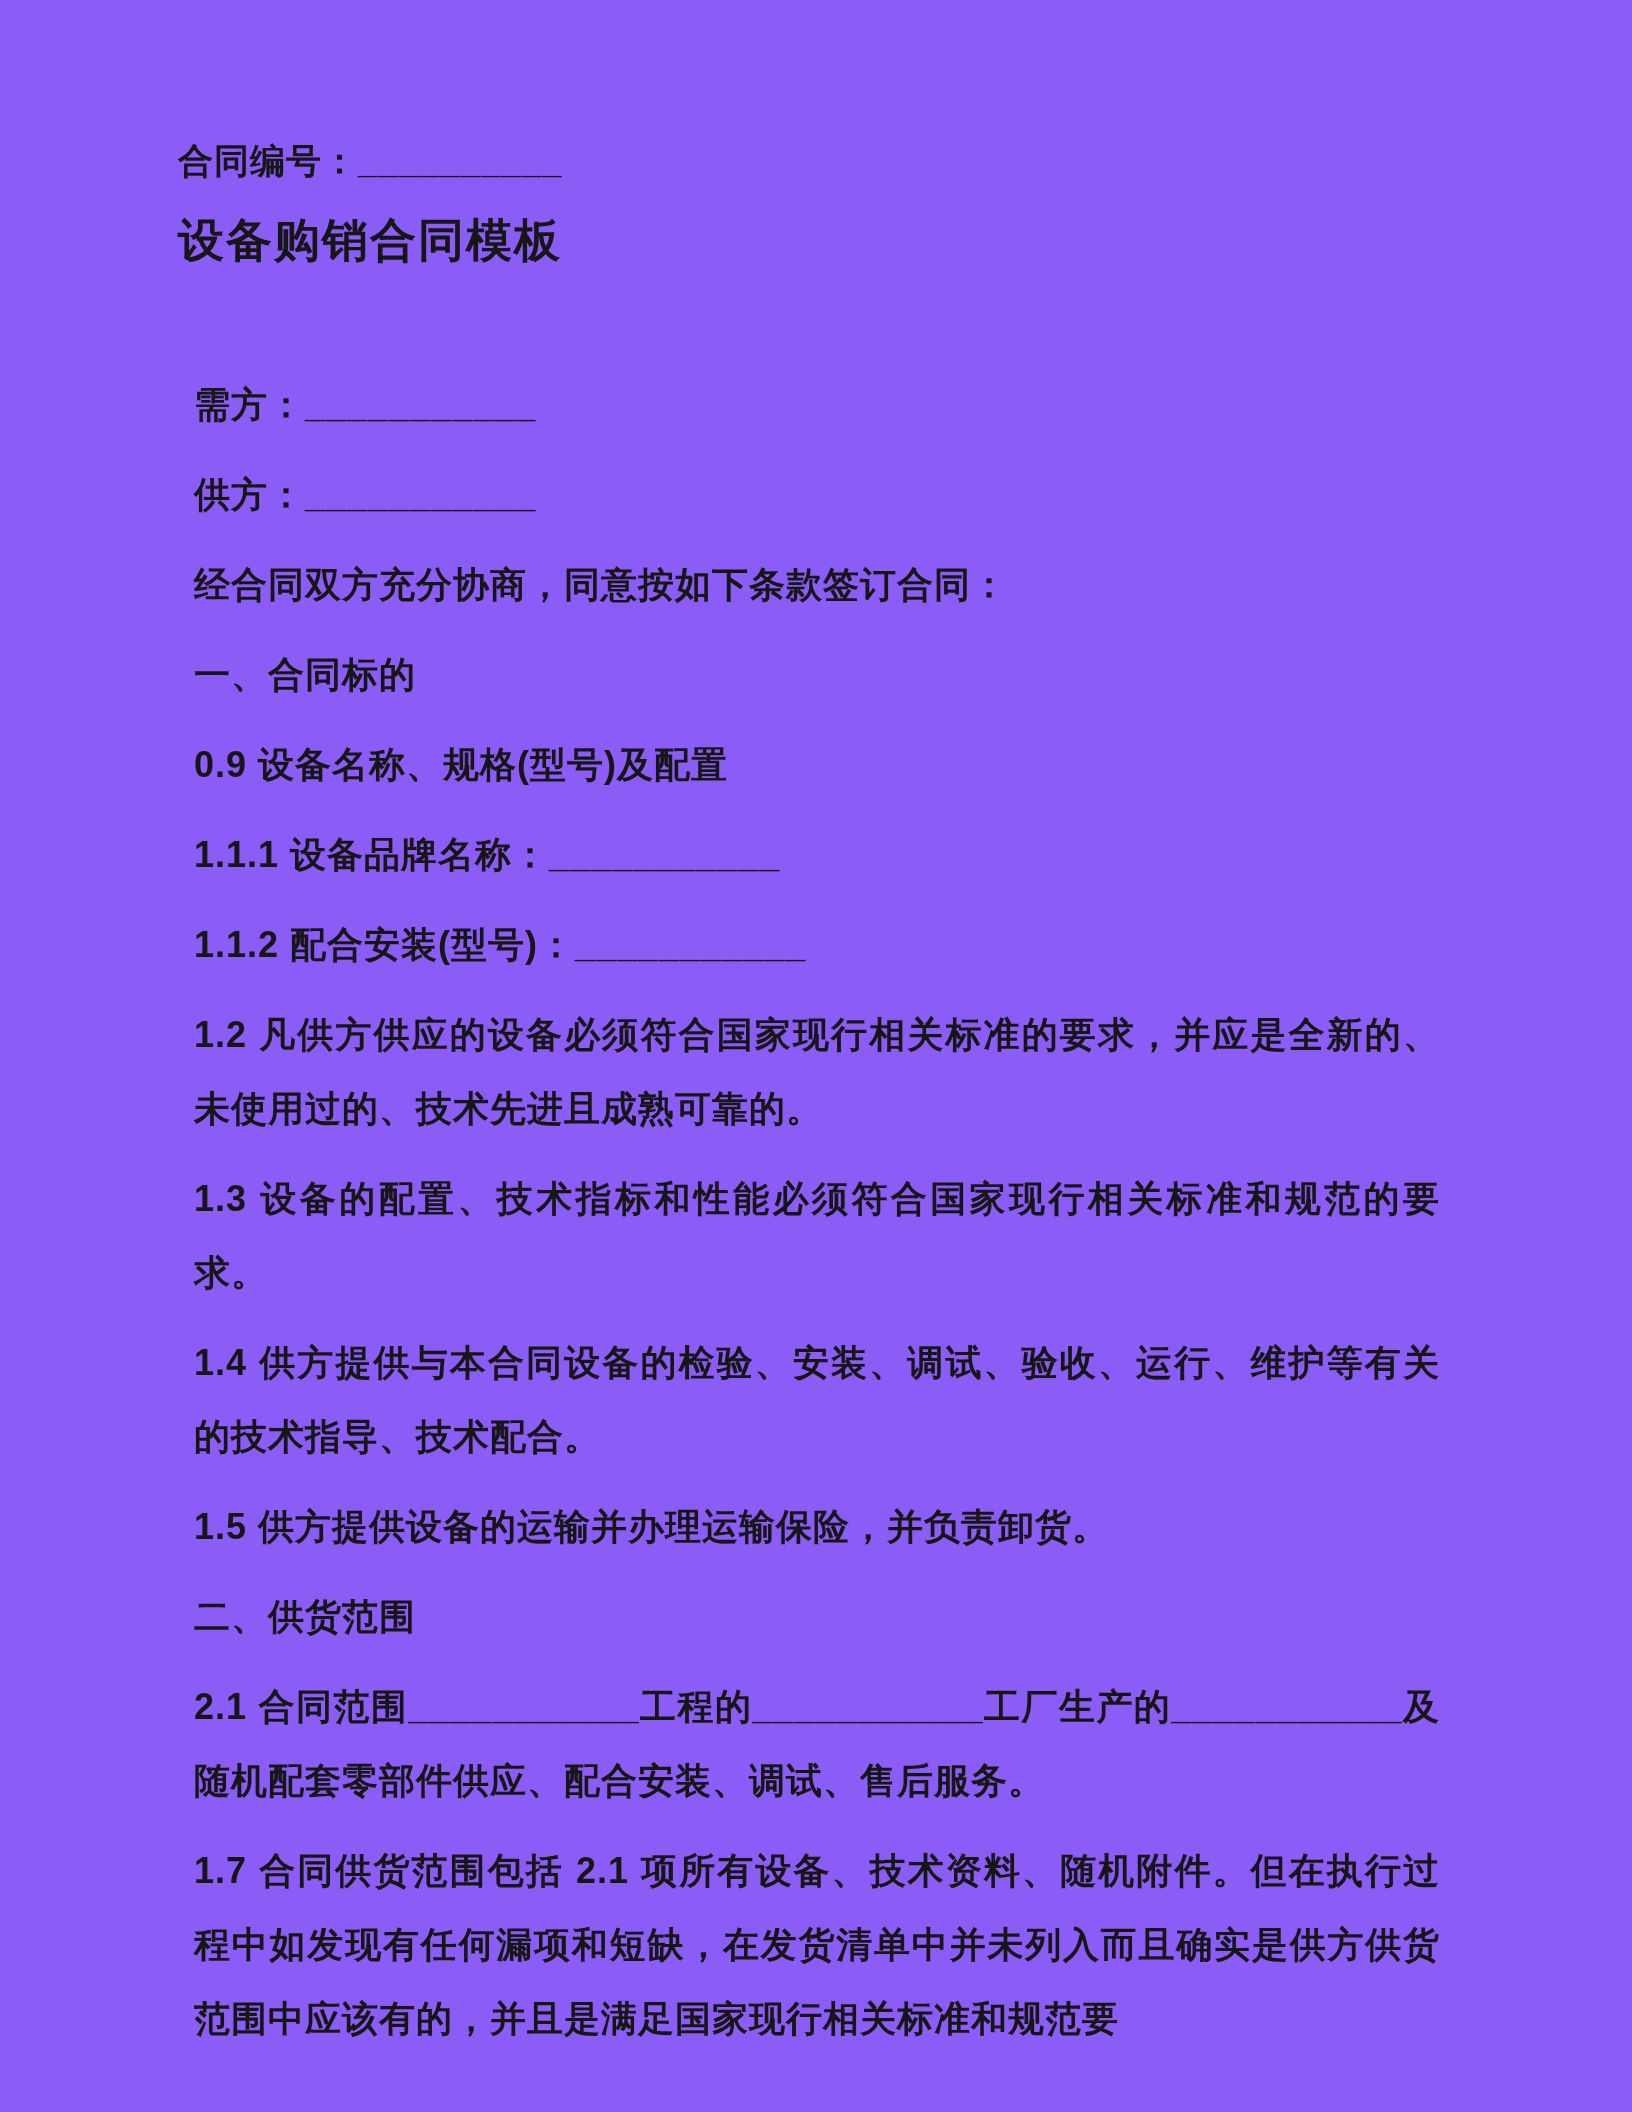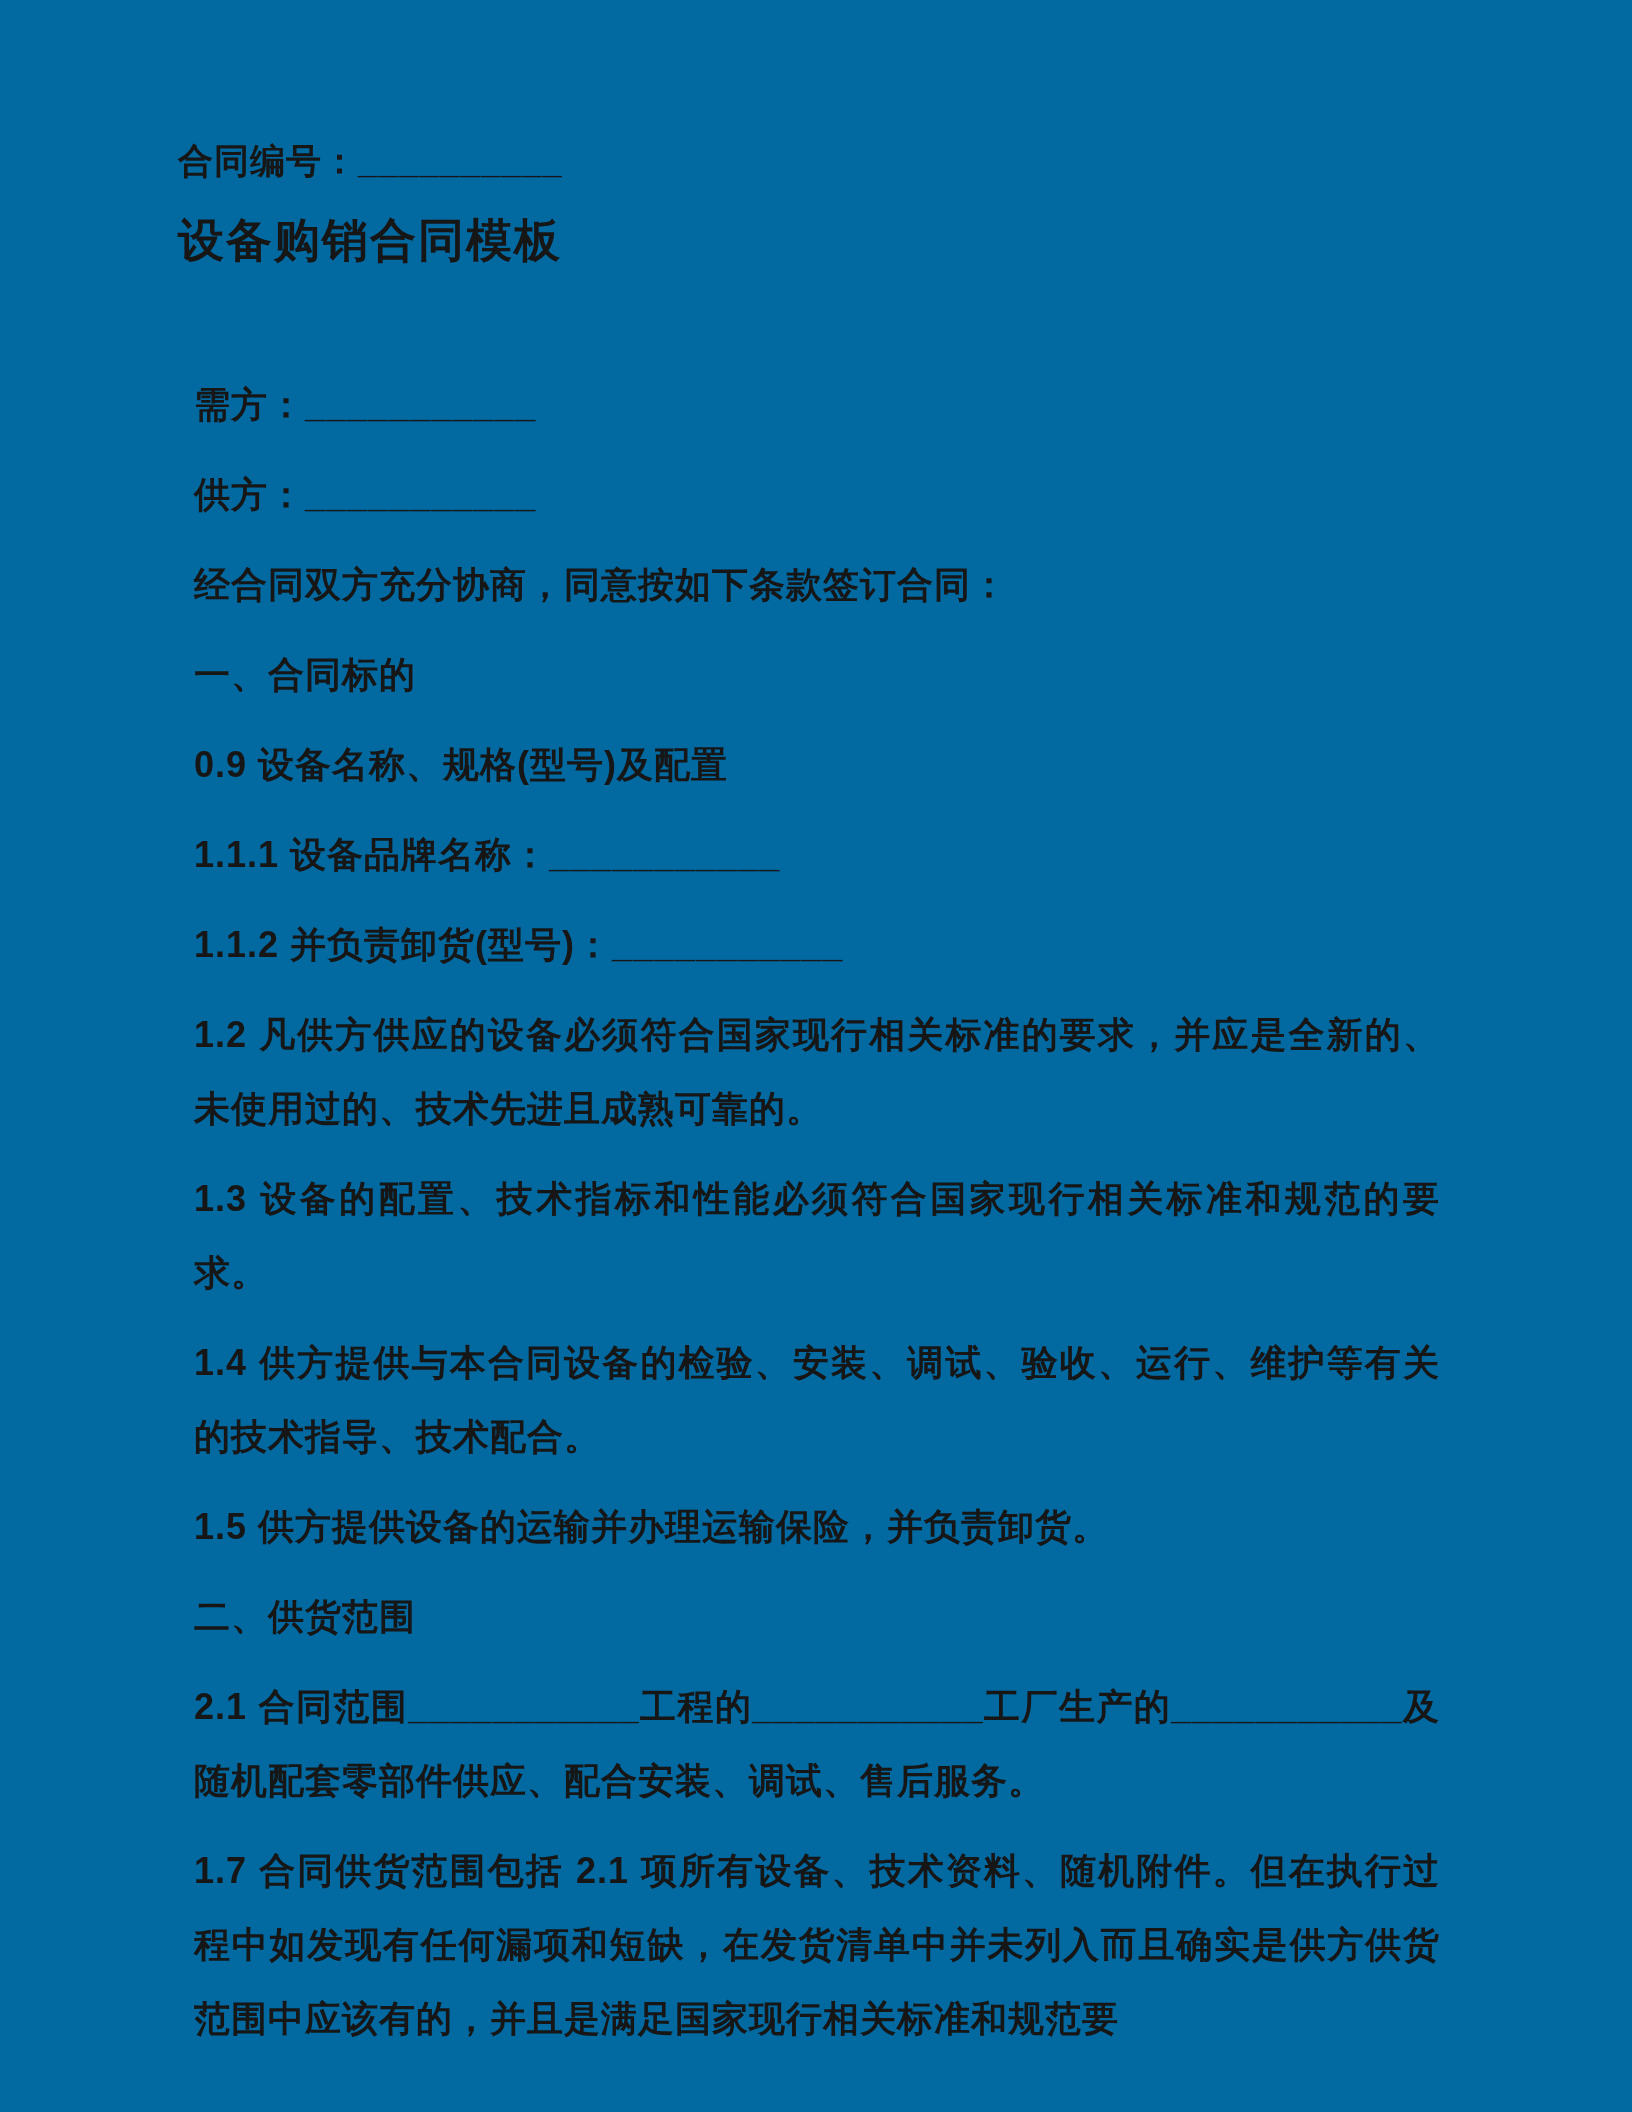--- a/index.html
+++ b/index.html
@@ -12,21 +12,21 @@
     height: 2112px;
     font-family: "Liberation Sans", "DejaVu Sans", sans-serif;
     color: #161616;
     overflow: hidden;
   }
   .page {
     box-sizing: border-box;
     width: 1632px;
     height: 2112px;
     padding: 138px 176px 0 178px;
-    background: #0369a1;
+    background: #8b5cf6;
   }
   .contract-no {
     font-size: 35px;
     font-weight: 700;
     line-height: 46px;
     margin: 0 0 26px 0;
     letter-spacing: 1px;
   }
   .doc-title {
     font-size: 46px;
@@ -53,21 +53,21 @@
 
   <h1 class="doc-title">设备购销合同模板</h1>
 
   <div class="body-text">
     <p class="para">需方：___________</p>
     <p class="para">供方：___________</p>
     <p class="para">经合同双方充分协商，同意按如下条款签订合同：</p>
     <p class="para">一、合同标的</p>
     <p class="para">0.9 设备名称、规格(型号)及配置</p>
     <p class="para">1.1.1 设备品牌名称：___________</p>
-    <p class="para">1.1.2 并负责卸货(型号)：___________</p>
+    <p class="para">1.1.2 配合安装(型号)：___________</p>
     <p class="para">1.2 凡供方供应的设备必须符合国家现行相关标准的要求，并应是全新的、未使用过的、技术先进且成熟可靠的。</p>
     <p class="para">1.3 设备的配置、技术指标和性能必须符合国家现行相关标准和规范的要求。</p>
     <p class="para">1.4 供方提供与本合同设备的检验、安装、调试、验收、运行、维护等有关的技术指导、技术配合。</p>
     <p class="para">1.5 供方提供设备的运输并办理运输保险，并负责卸货。</p>
     <p class="para">二、供货范围</p>
     <p class="para">2.1 合同范围___________工程的___________工厂生产的___________及随机配套零部件供应、配合安装、调试、售后服务。</p>
     <p class="para">1.7 合同供货范围包括 2.1 项所有设备、技术资料、随机附件。但在执行过程中如发现有任何漏项和短缺，在发货清单中并未列入而且确实是供方供货范围中应该有的，并且是满足国家现行相关标准和规范要</p>
   </div>
 
 </div>

